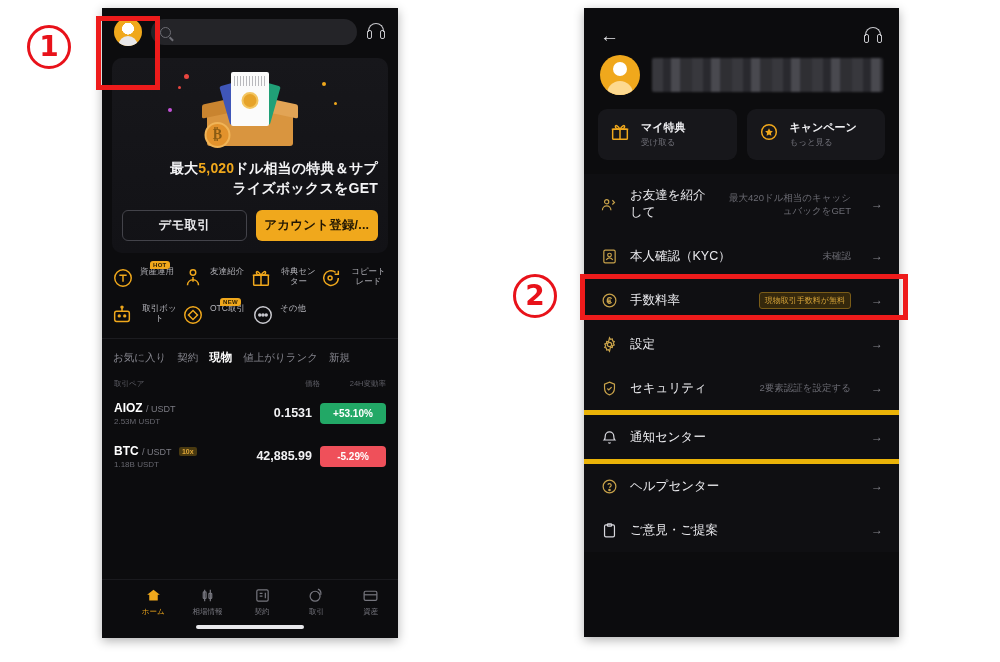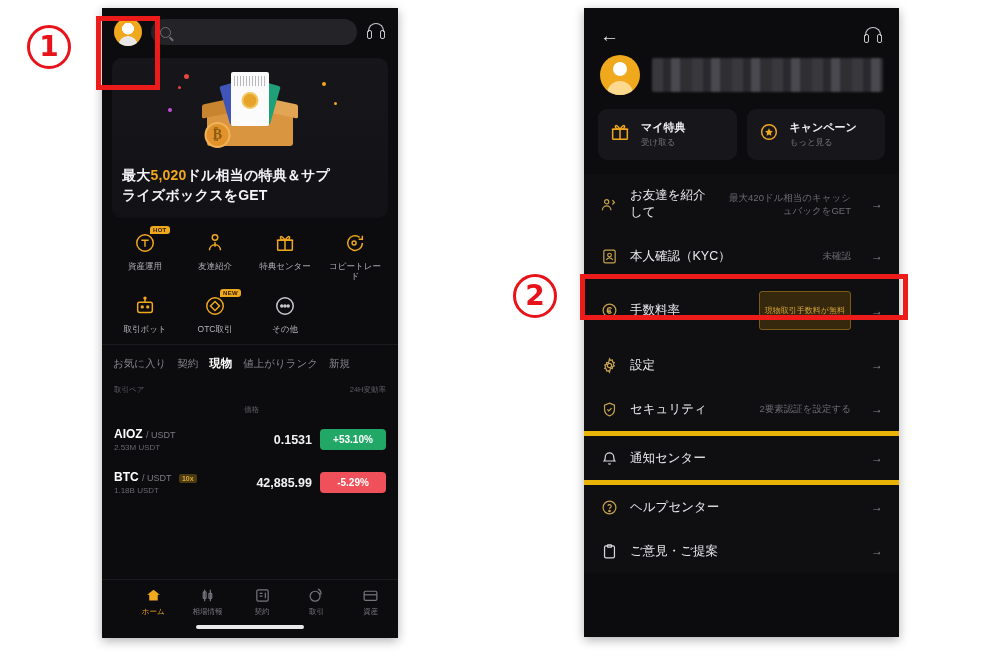--- a/index.html
+++ b/index.html
@@ -90,47 +90,47 @@
   .gb-box::before { content:""; position:absolute; left:-5px; top:-8px; width:44px; height:14px; background:#c9842f; transform: skewY(-12deg); border-radius:2px; }
   .gb-box::after  { content:""; position:absolute; right:-5px; top:-8px; width:44px; height:14px; background:#e2a455; transform: skewY(12deg); border-radius:2px; }
   .gb-card { position:absolute; left:50%; transform:translateX(-50%); bottom:24px; width:38px; height:54px; background:#fbfbfb; border-radius:2px; z-index:3; }
   .gb-card .seal { position:absolute; left:50%; top:20px; transform:translateX(-50%); width:17px; height:17px; border-radius:50%; background:#e6a32a; border:2px solid #f3c560; }
   .gb-card .lines { position:absolute; left:3px; top:4px; right:3px; height:10px;
     background: repeating-linear-gradient(90deg,#b9b9bd 0 1px,transparent 1px 3px); }
   .gb-blue  { position:absolute; left:50%; bottom:28px; width:28px; height:40px; background:#3f56b8; border-radius:2px; transform: translateX(-92%) rotate(-16deg); z-index:2; }
   .gb-green { position:absolute; left:50%; bottom:28px; width:28px; height:40px; background:#20a077; border-radius:2px; transform: translateX(-8%) rotate(16deg); z-index:2; }
   .gb-coin  { position:absolute; left:50%; bottom:2px; transform:translateX(-175%); width:26px; height:26px; border-radius:50%; background:#e2922c; border:2px solid #f0b457; z-index:4; color:#8a5b13; font-size:14px; font-weight:700; display:flex; align-items:center; justify-content:center; font-family:"Liberation Serif",serif; }
   .spark { position:absolute; border-radius:50%; }
-  .banner-title { text-align:left; color:#f4f4f6; font-size:14px; font-weight:700; line-height:1.45; margin-top:15px; letter-spacing:.2px; }
+  .banner-title { text-align:right; color:#f4f4f6; font-size:14px; font-weight:700; line-height:1.45; margin-top:8px; letter-spacing:.2px; }
   .banner-title .amt { color:#f0a81c; }
   .banner-btns { display:flex; gap:9px; margin-top:11px; }
   .btn {
     flex:1; height:31px; border-radius:6px;
     display:flex; align-items:center; justify-content:center;
     font-size:12.5px; font-weight:700; letter-spacing:.2px;
   }
   .btn.ghost { border:1px solid #43434a; color:#ebebee; background:transparent; }
   .btn.solid { background:#f0a81c; color:#221703; }
 
   .quickgrid { padding: 13px 8px 6px 8px; display:grid; grid-template-columns: repeat(4,1fr); row-gap: 12px; }
-  .qitem { display:flex; flex-direction:column; align-items:center; gap:5px; position:relative; }
+  .qitem { display:flex; flex-direction:row; align-items:flex-start; gap:5px; position:relative; }
   .qicon { width:25px; height:25px; position:relative; display:flex; align-items:center; justify-content:center; color:#f0a81c; }
   .qlabel { font-size:8.5px; color:#b4b4ba; text-align:center; line-height:1.25; max-width:60px; }
   .qbadge {
     position:absolute; top:-5px; left:calc(50% + 5px);
     background:#f0a81c; color:#2a1c02; font-size:6px; font-weight:700;
     padding:1px 3px; border-radius:3px 3px 3px 0; letter-spacing:.3px;
   }
 
   .market { border-top:1px solid #1c1c20; margin-top:4px; }
   .mtabs { display:flex; gap:11px; padding:11px 11px 4px 11px; align-items:baseline; }
   .mtab { font-size:10.5px; color:#85858d; white-space:nowrap; }
   .mtab.active { color:#ffffff; font-weight:700; font-size:11.5px; }
   .mhead { display:flex; padding:10px 12px 3px 12px; font-size:7.5px; color:#5e5e66; }
-  .mhead .c1 { flex:1; } .mhead .c2 { width:76px; text-align:left;margin-top:20px; } .mhead .c3 { width:66px; text-align:right; }
+  .mhead .c1 { flex:1; } .mhead .c2 { width:76px; text-align:right; } .mhead .c3 { width:66px; text-align:right; }
   .mrow { display:flex; align-items:center; padding:9px 12px; }
   .mrow .c1 { flex:1; }
   .msym { font-size:12px; font-weight:700; color:#fff; }
   .msym .quote { font-size:9px; color:#7b7b83; font-weight:400; }
   .lev { display:inline-block; background:#4a3a10; color:#e0a73a; font-size:7px; font-weight:700; padding:1px 3px; border-radius:2px; margin-left:4px; vertical-align:middle; }
   .mvol { font-size:8px; color:#67676f; margin-top:2px; }
   .mprice { width:76px; text-align:right; font-size:12.5px; font-weight:700; color:#f2f2f4; }
   .mchg { width:66px; margin-left:8px; height:21px; border-radius:4px; display:flex; align-items:center; justify-content:center; font-size:10px; font-weight:700; color:#fff; }
   .mchg.up { background:#22a866; } .mchg.down { background:#ef505a; }
 
@@ -164,21 +164,21 @@
   .pc-icon { width:24px; height:24px; color:#f0a81c; display:flex; align-items:center; justify-content:center; flex:0 0 auto; }
   .pc-t1 { font-size:11px; font-weight:700; color:#f1f1f4; line-height:1.3; }
   .pc-t2 { font-size:8.5px; color:#6f6f77; margin-top:3px; }
 
   .menu-group { background:#0f0f12; }
   .menu-group + .menu-group { border-top:5px solid #eab308; }
   .mitem { display:flex; align-items:center; padding:13px 16px; gap:12px; min-height:44px; }
   .mi-icon { width:18px; height:18px; flex:0 0 auto; color:#c8a24a; display:flex; align-items:center; justify-content:center; }
   .mi-label { font-size:12.5px; color:#eaeaee; flex:1; line-height:1.35; }
   .mi-sub { font-size:9.5px; color:#6b6b73; text-align:right; max-width:125px; line-height:1.4; }
-  .mi-badge { background:#35280c; border:1px solid #7a5c18; color:#d8a53a; font-size:8px; padding:13px 5px; border-radius:3px; white-space:nowrap; }
+  .mi-badge { background:#35280c; border:1px solid #7a5c18; color:#d8a53a; font-size:8px; padding:2px 5px; border-radius:3px; white-space:nowrap; }
   .mi-arrow { color:#85858d; font-size:12px; margin-left:8px; flex:0 0 auto; }
   .mitem.referral .mi-label { max-width:104px; }
 </style>
 </head>
 <body>
 
 <div class="canvas">
 
   <div class="step-marker" id="marker-1">1</div>
   <div class="step-marker" id="marker-2">2</div>
@@ -210,20 +210,24 @@
             <div class="lines"></div>
             <div class="seal"></div>
           </div>
         <div class="gb-box"></div>
         <div class="gb-coin">₿</div>
       </div>
       <div class="banner-title">
         <span>最大</span><span class="amt">5,020</span><span>ドル相当の特典＆サプ</span><br>
         <span>ライズボックスをGET</span>
       </div>
+      <div class="banner-btns">
+        <div class="btn ghost">デモ取引</div>
+        <div class="btn solid">アカウント登録/...</div>
+      </div>
     </div>
 
     <div class="quickgrid">
       <div class="qitem">
         <div class="qicon">
           <svg width="22" height="22" viewBox="0 0 24 24" fill="none" stroke="currentColor" stroke-width="1.6">
             <circle cx="12" cy="12" r="9"></circle>
               <path d="M8 9h8M12 9v7"></path>
             </svg>
         </div>

